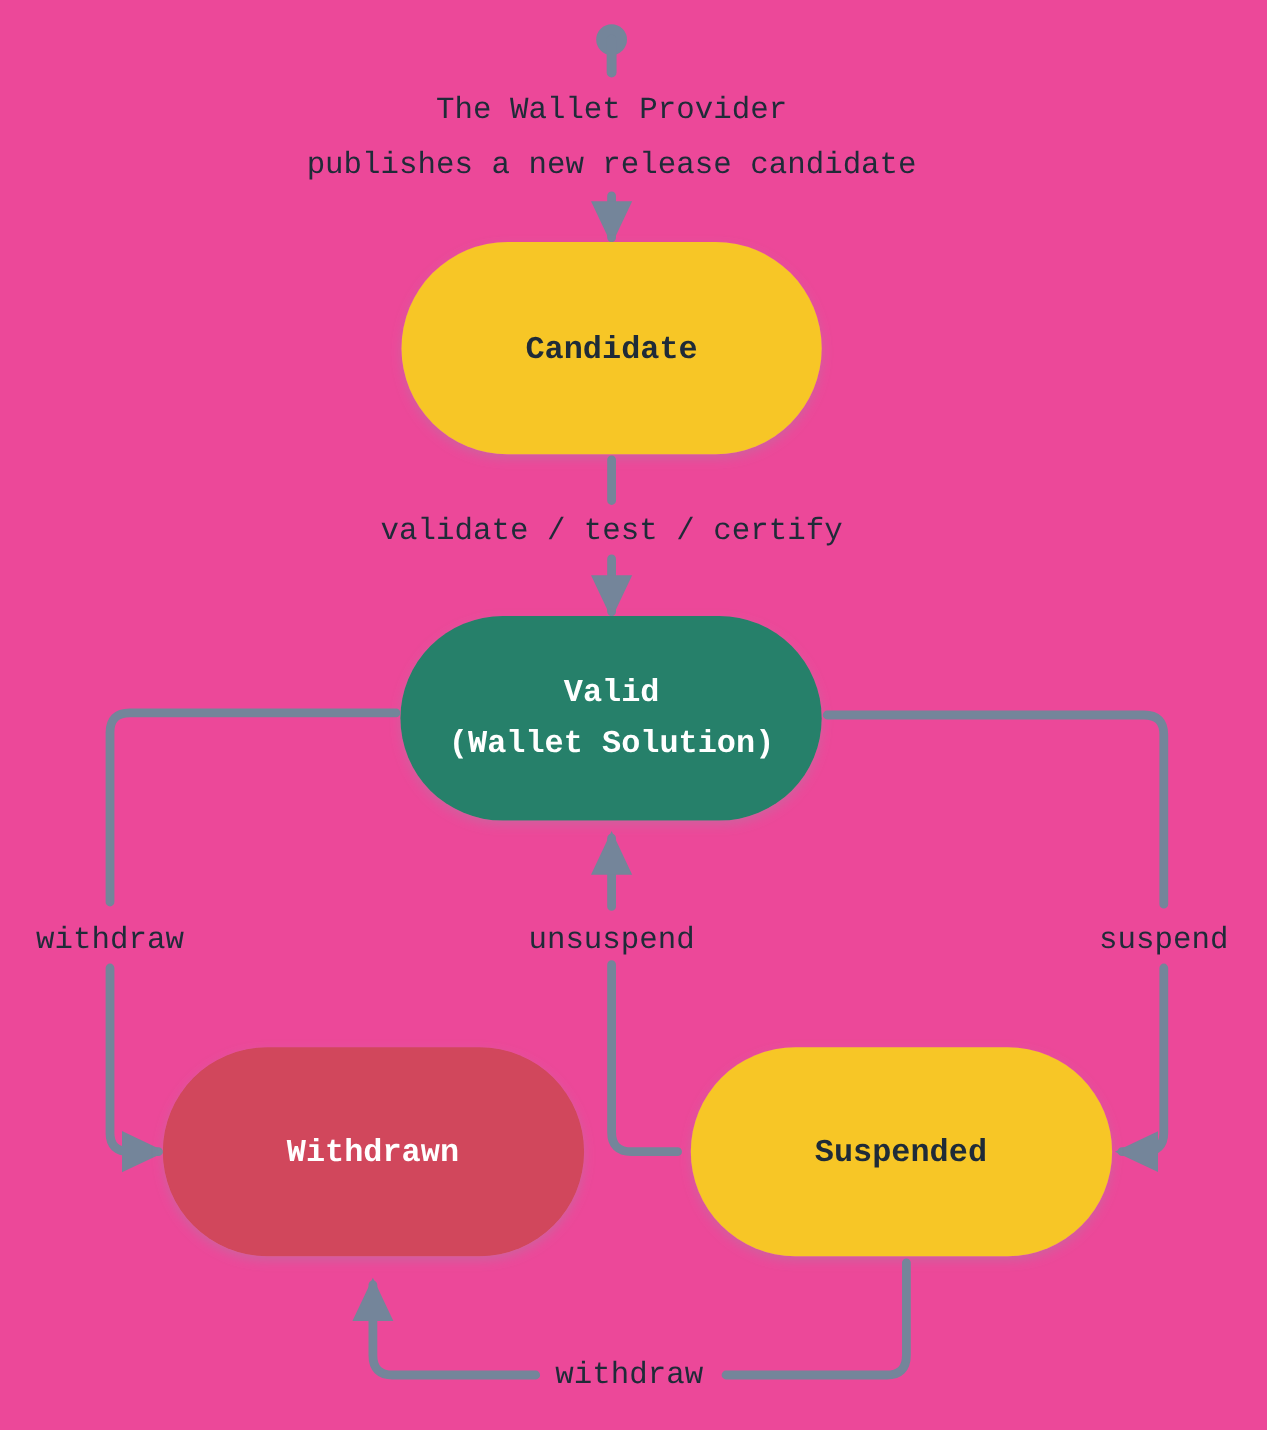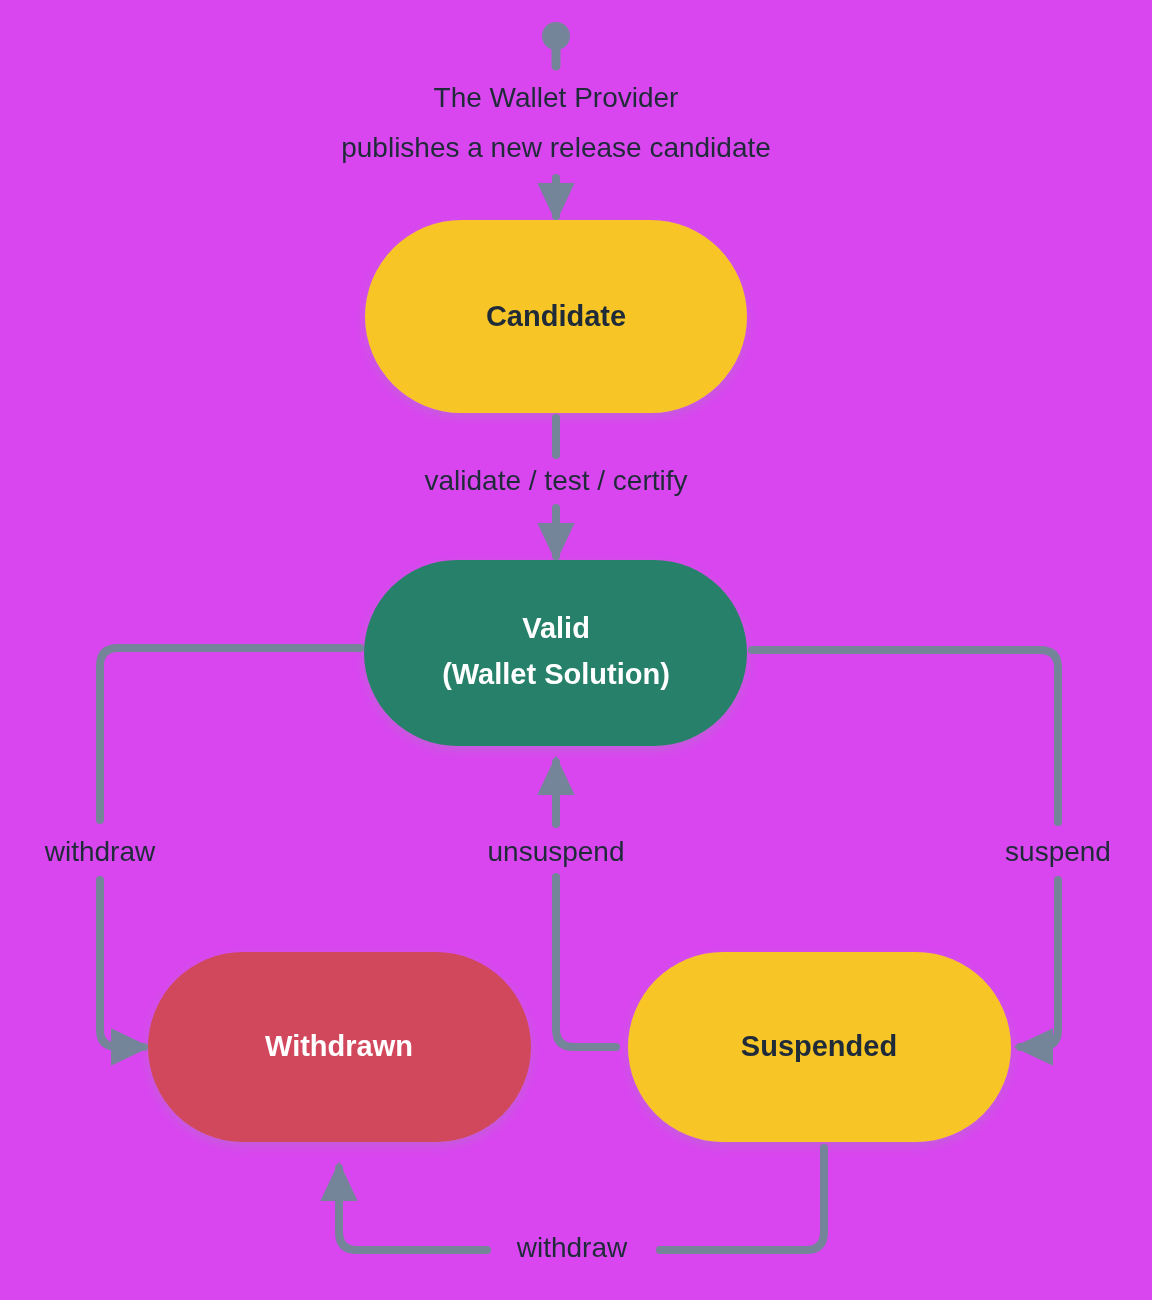--- a/index.html
+++ b/index.html
@@ -4,22 +4,22 @@
 <style>
   html, body {
     margin: 0;
     padding: 0;
     background: #eff2f6;
   }
   #diagram-root {
     position: relative;
     width: 1152px;
     height: 1300px;
-    background: #d946ef;
-    font-family: Liberation Sans, sans-serif;
+    background: #ec4899;
+    font-family: Liberation Mono, monospace;
     overflow: hidden;
   }
   #diagram-svg {
     position: absolute;
     top: 0;
     left: 0;
     width: 1152px;
     height: 1300px;
     display: block;
   }

